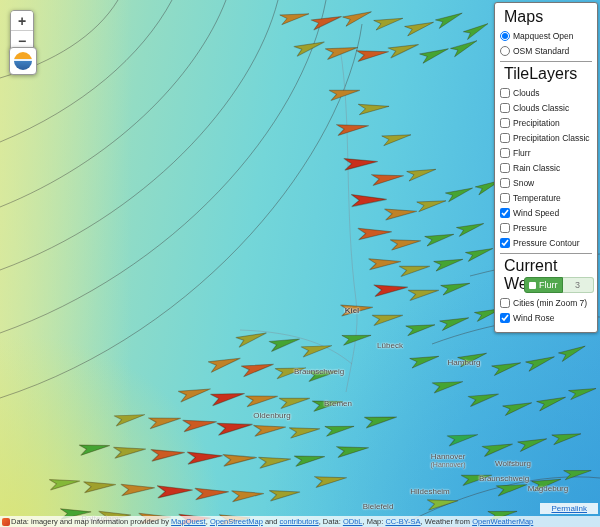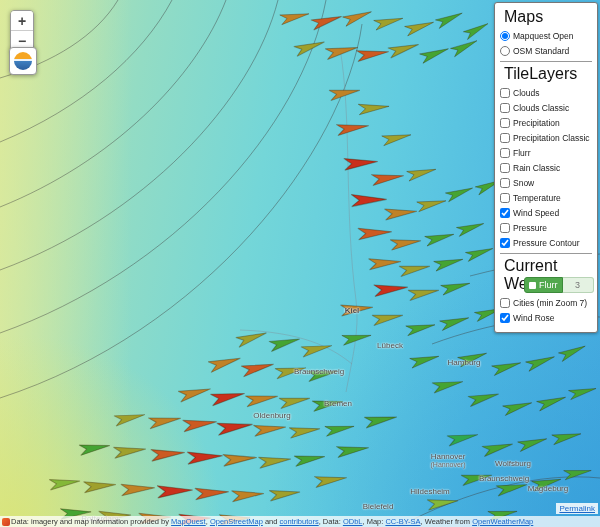--- a/index.html
+++ b/index.html
@@ -46,21 +46,21 @@
   .flurry{position:absolute;left:524px;top:277px;display:flex;align-items:stretch;height:16px;
           font-size:9px;cursor:pointer;}
   .flurry-left{display:flex;align-items:center;gap:3px;background:#52a84e;color:#fff;
                border:1px solid #3c8a3a;border-radius:3px 0 0 3px;padding:0 4px;}
   .flurry-icon{width:7px;height:7px;background:#fff;border-radius:1px;display:inline-block;}
   .flurry-count{display:flex;align-items:center;justify-content:center;background:#e4f2e2;
                 color:#777;border:1px solid #b8d4b6;border-left:none;border-radius:0 3px 3px 0;width:30px;}
 
   
   .permalink{position:absolute;right:2px;bottom:13px;background:rgba(255,255,255,.85);
-             font-size:8px;color:#1a66c9;text-decoration:underline;padding:1px 3px;}
+             font-size:8px;color:#1a66c9;text-decoration:underline;padding:1px 11px;}
   .attribution{position:absolute;left:0;right:0;bottom:0;height:11px;background:rgba(255,255,255,.75);
                display:flex;align-items:center;gap:1px;padding:0 2px;font-size:7.5px;color:#333;
                white-space:nowrap;overflow:hidden;}
   .attr-icon{width:8px;height:8px;border-radius:2px;background:linear-gradient(135deg,#f26a2a,#d03c1f);flex:0 0 auto;}
   .attribution a{color:#1a66c9;text-decoration:underline;}
 </style>
 </head>
 <body>
 
 <div id="app">

